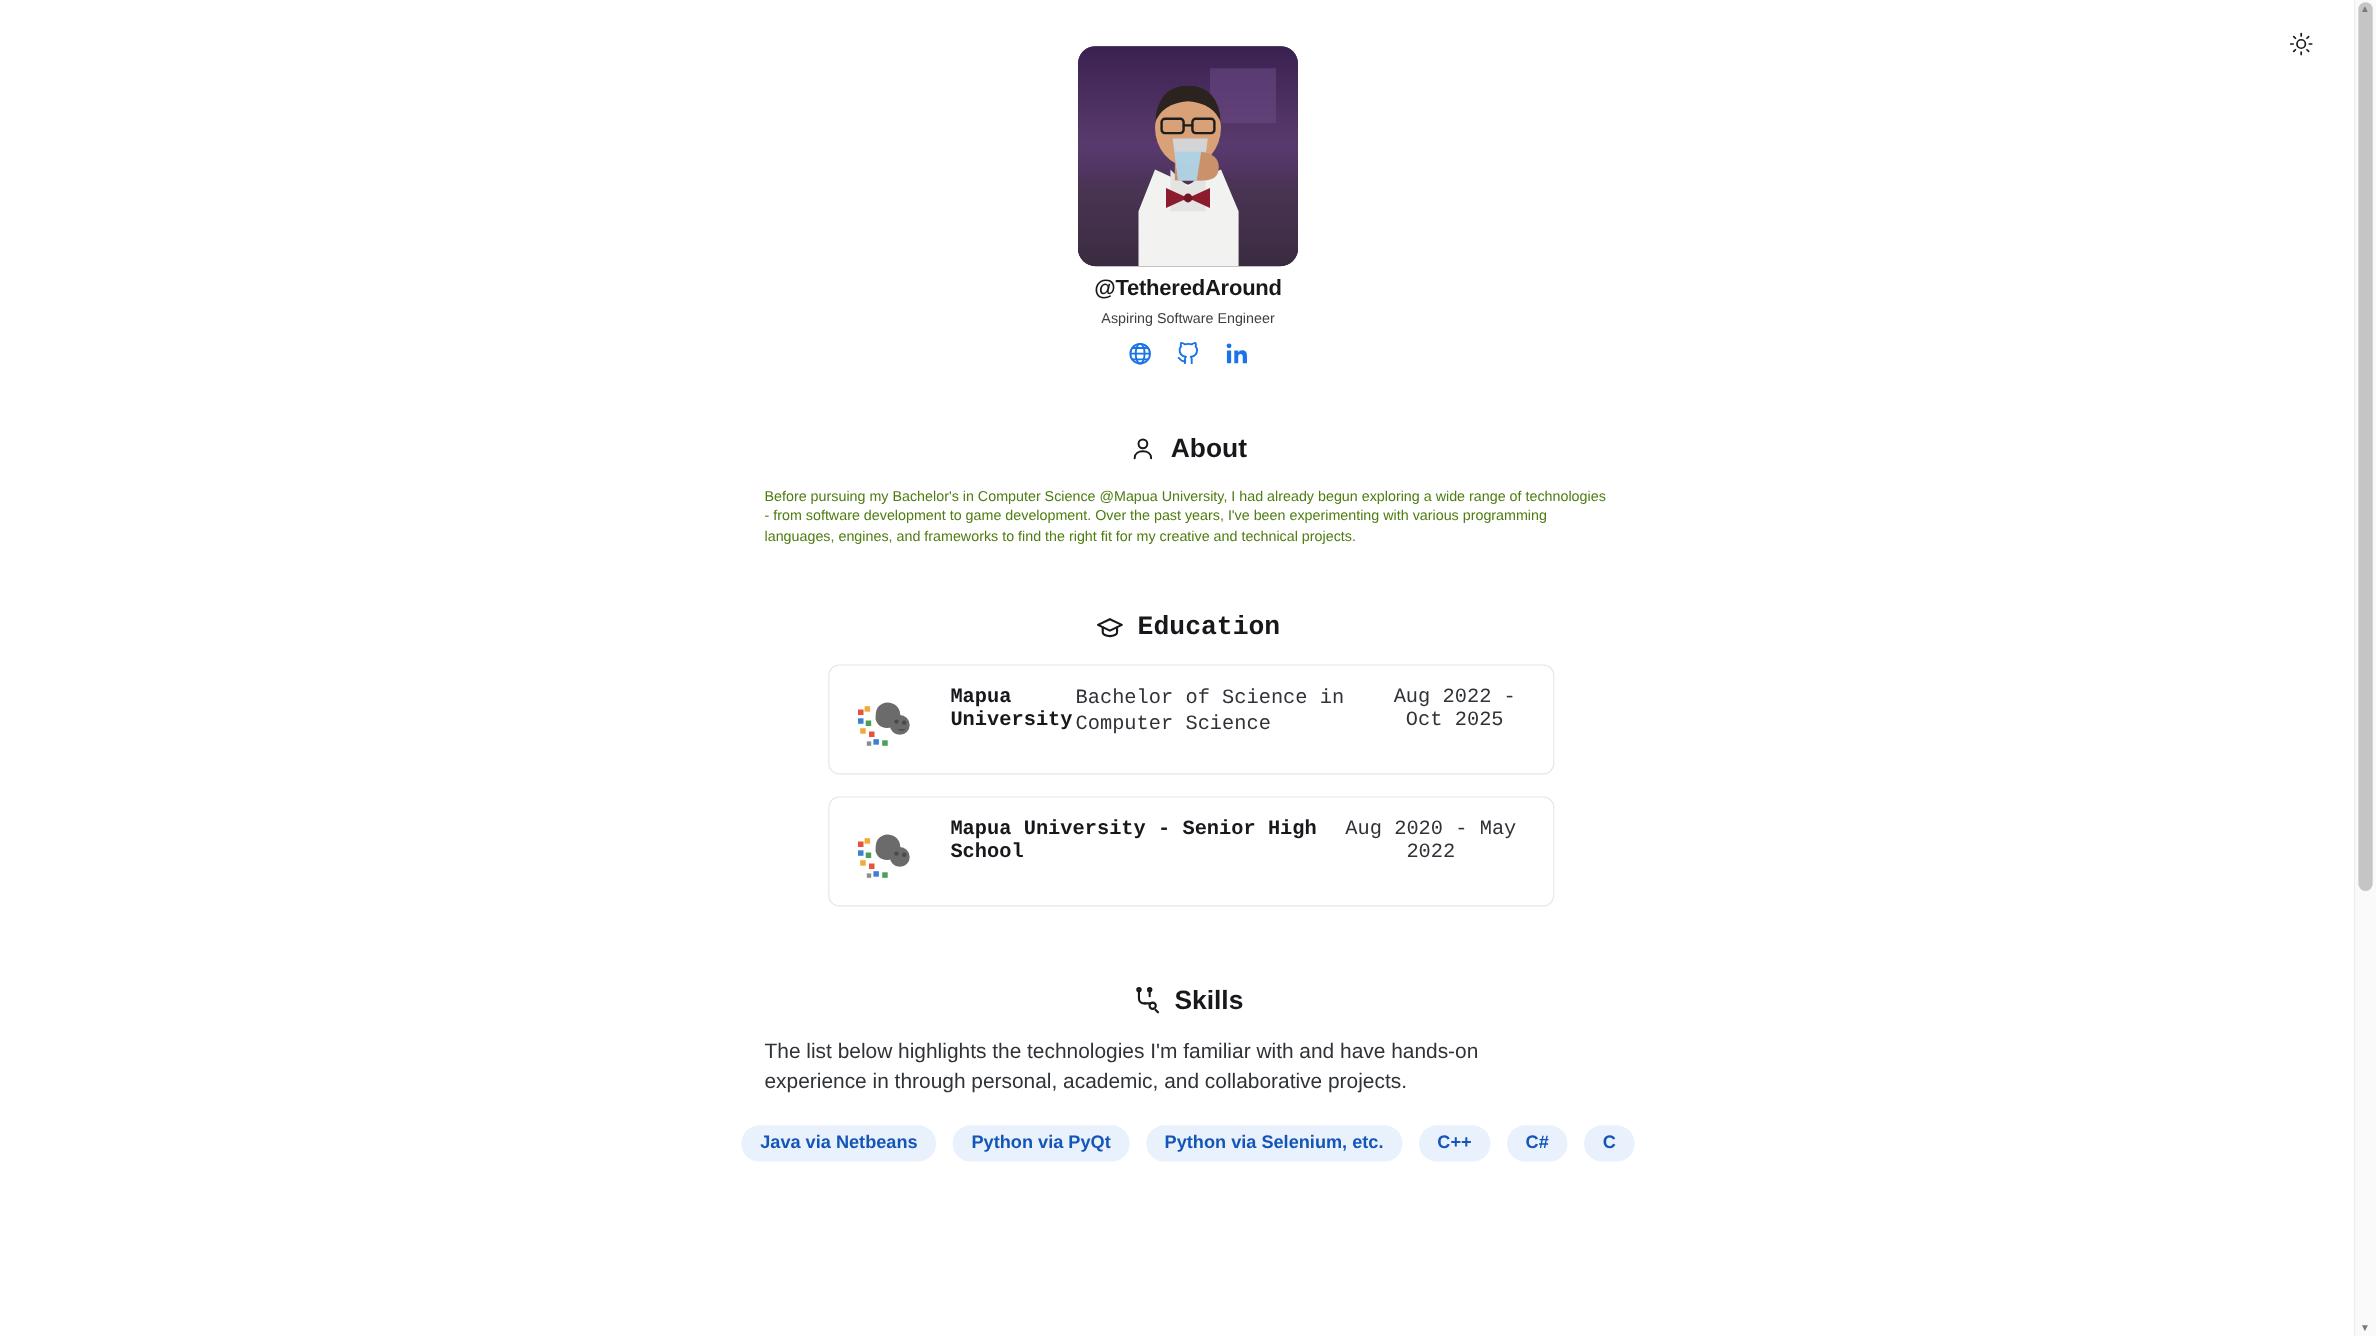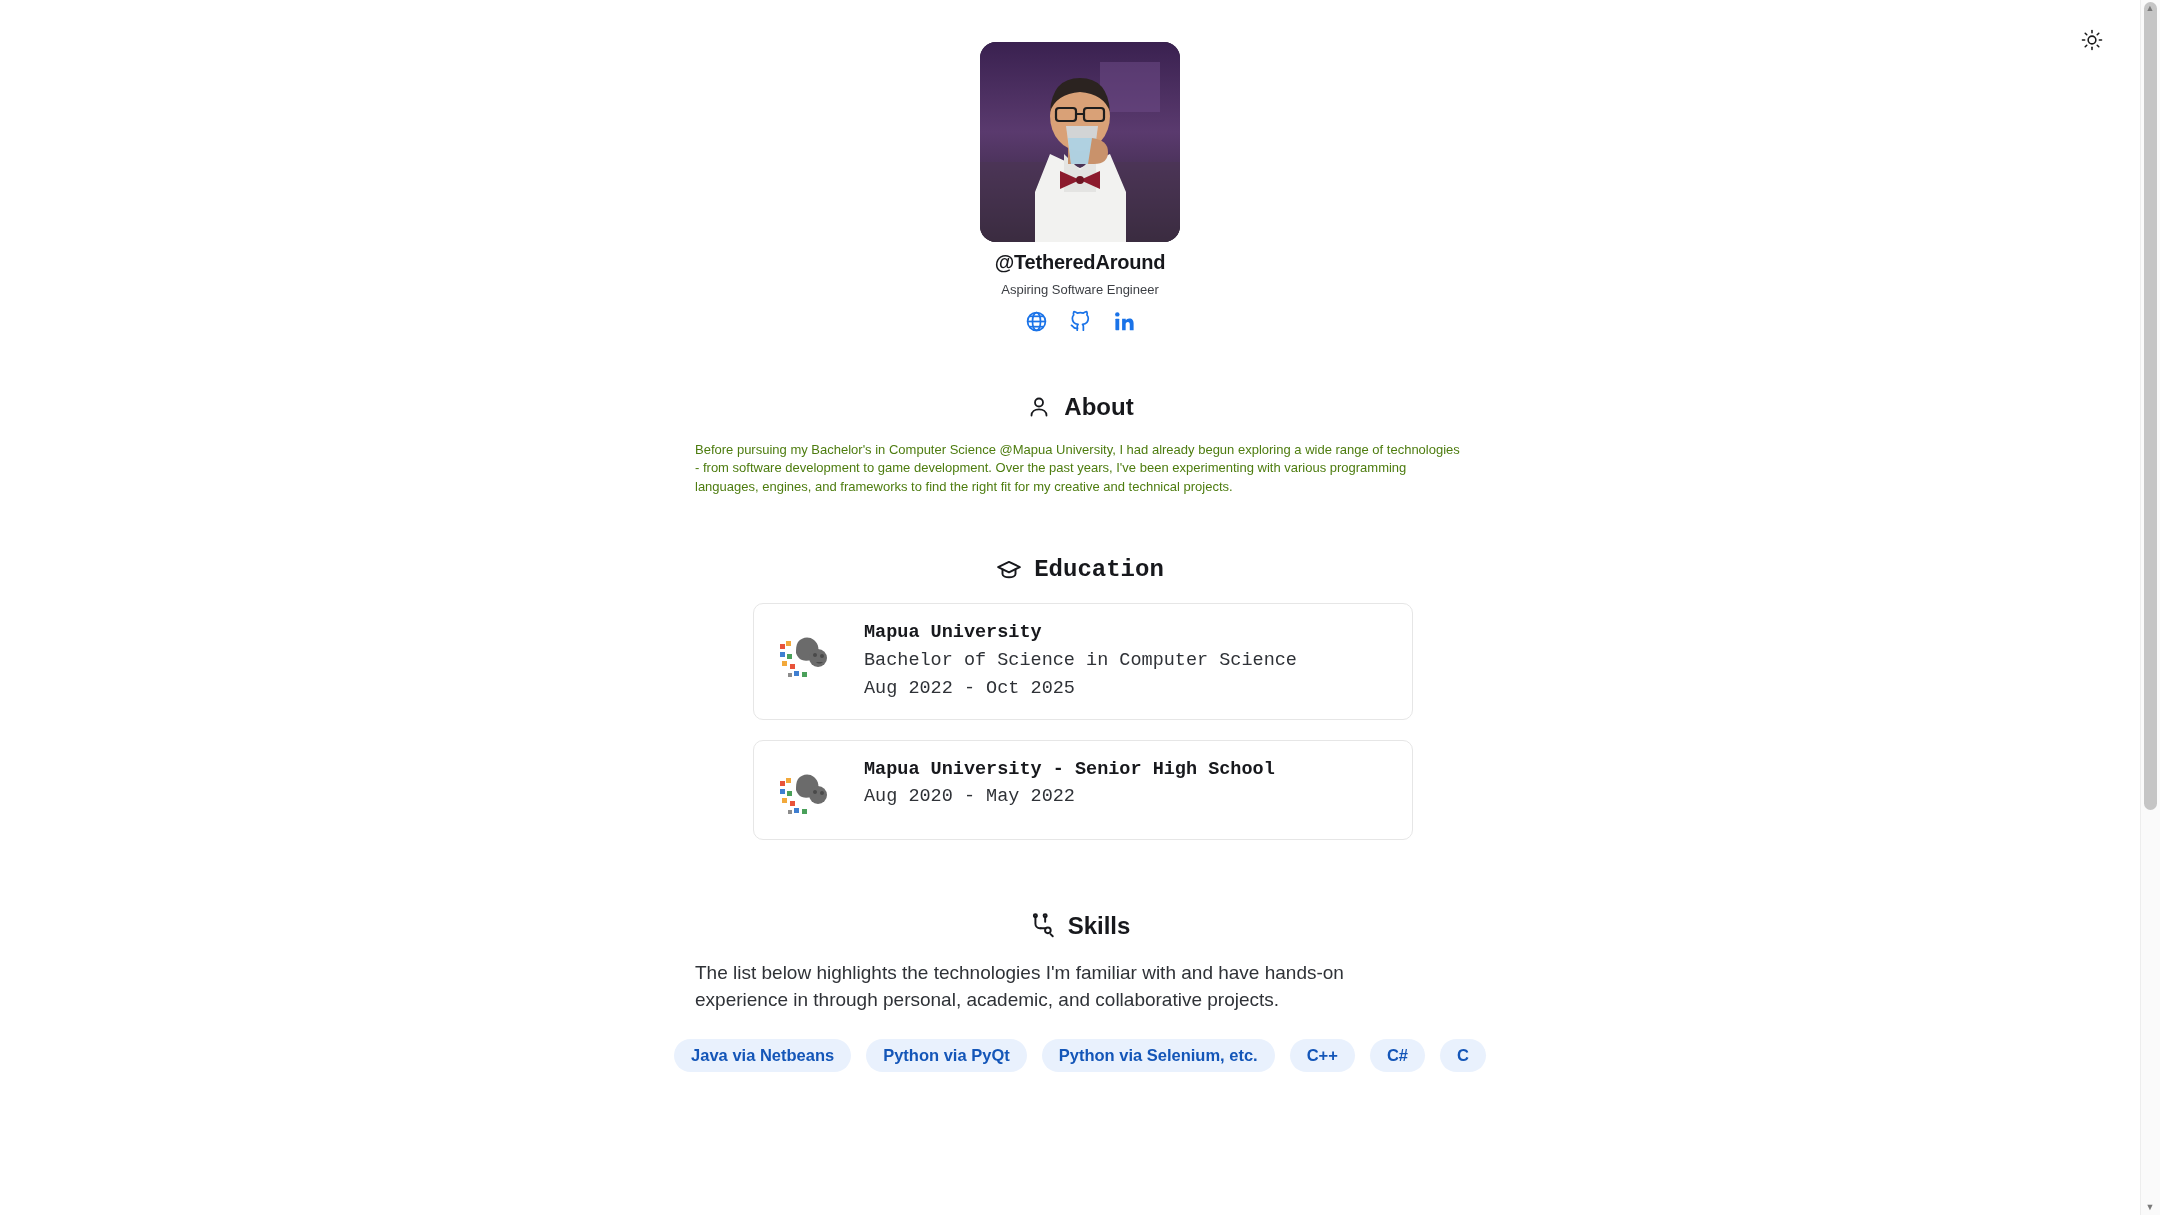--- a/index.html
+++ b/index.html
@@ -160,37 +160,38 @@
     gap: 22px;
     align-items: flex-start;
     margin-bottom: 20px;
   }
   .edu-logo {
     width: 66px;
     height: 54px;
     flex: 0 0 66px;
     margin-top: 6px;
   }
-  .edu-body { display: flex; flex-direction: column; }
+  .edu-body { display: flex; flex-direction: row; }
   .edu-school {
     font-size: 18.5px;
     font-weight: bold;
     color: #17181c;
     margin-bottom: 6px;
   }
   .edu-degree {
     font-size: 18.5px;
     color: #2f3237;
     line-height: 1.3;
     margin-bottom: 5px;
     max-width: 470px;
   }
   .edu-dates {
     font-size: 18.5px;
     color: #2f3237;
+    text-align: center;
   }
 
   .section-skills { margin-top: 52px; }
   .skills-desc {
     font-size: 19px;
     line-height: 1.42;
     color: #2f3237;
     max-width: 740px;
     margin-bottom: 25px;
   }

